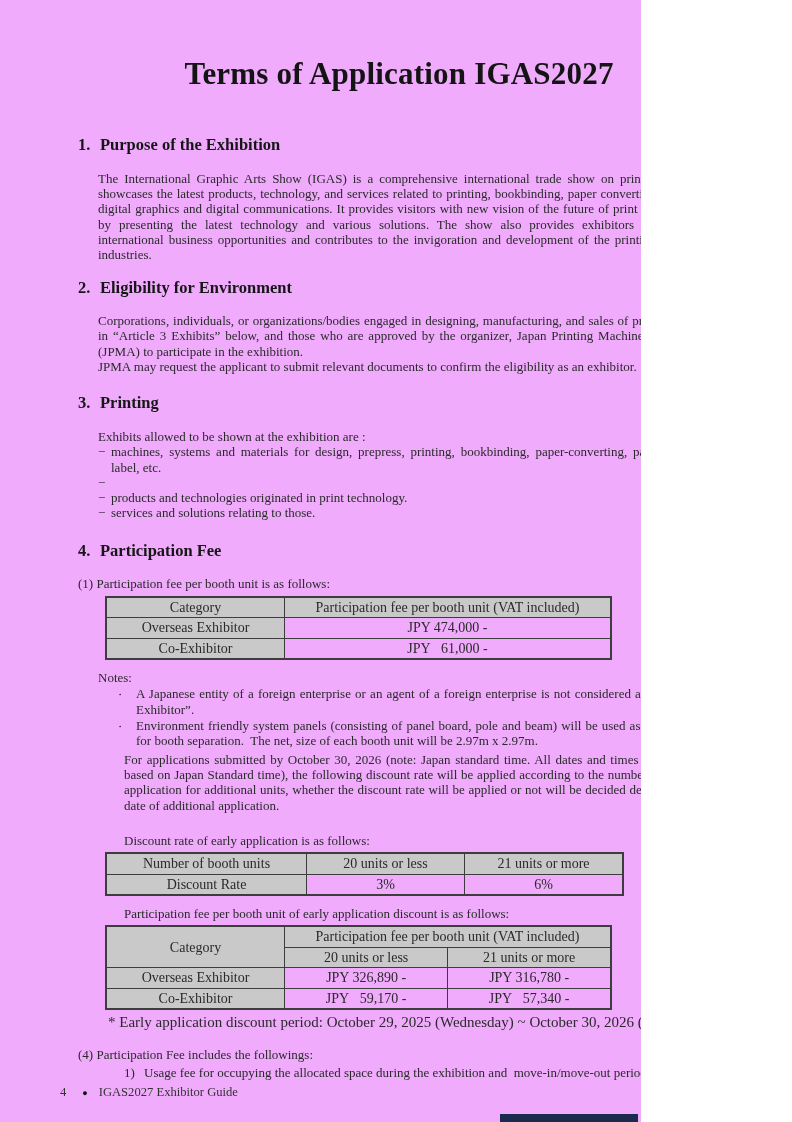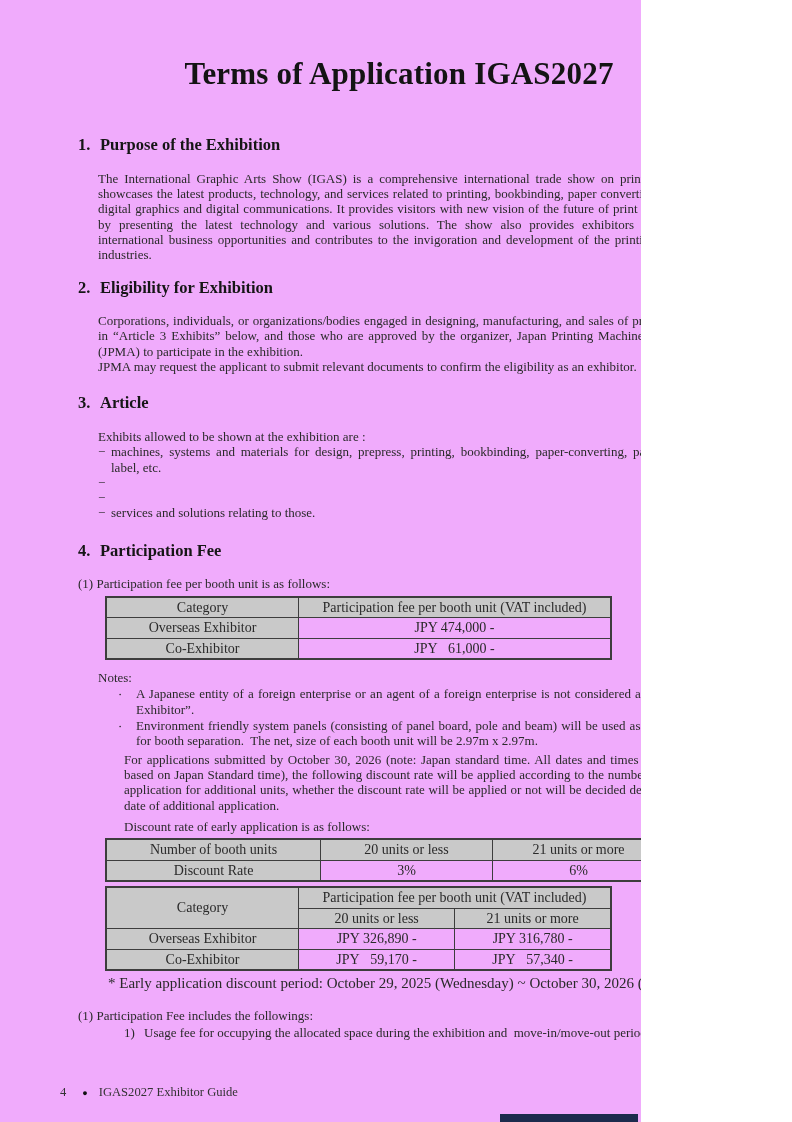--- a/index.html
+++ b/index.html
@@ -26,21 +26,21 @@
   .indent3{margin-left:46px;}  
   .mt-body{margin-top:15px;}
   .exhibit-item{display:flex;}
   .dash{flex:0 0 13px;}
   .note-row{display:flex;margin-left:37px;margin-top:1px;}
   .note-bullet{flex:0 0 13px;font-size:10px;line-height:15.3px;text-align:left;padding-top:1px;}
   .note-text{flex:1;text-align:justify;margin-left:8px;}
   table{border-collapse:collapse;table-layout:fixed;margin-left:27px;
     font-size:14px;color:#2a2a2a;border:2px solid #3d3d3d;}
   td,th{border:1.5px solid #3d3d3d;font-weight:400;text-align:center;
-    height:19.5px;padding:0 18px;line-height:1.1;}
+    height:19.5px;padding:0 11px;line-height:1.1;}
   .gray{background:#c9c9c9;}
   .t1{width:507px;margin-top:4px;}
   .t1 .c1{width:155px;}
   .t2{width:447px;margin-top:4px;}
   .t2 .c1{width:177px;}
   .t2 .c2{width:135px;}
   .t2 .c3{width:135px;}
   .t3{width:507px;margin-top:4px;}
   .t3 .c1{width:155px;}
   .t3 .c2{width:175px;}
@@ -63,39 +63,40 @@
     <h1 class="title">Terms of Application IGAS2027</h1>
 
     <div class="sec-heading h-s1">
       <span class="sec-num">1.</span>
       <span>Purpose of the Exhibition</span>
     </div>
     <p class="body just indent1 mt-body">The International Graphic Arts Show (IGAS) is a comprehensive international trade show on print media which showcases the latest products, technology, and services related to printing, bookbinding, paper converting, packaging, digital graphics and digital communications. It provides visitors with new vision of the future of print media industry by presenting the latest technology and various solutions. The show also provides exhibitors with excellent international business opportunities and contributes to the invigoration and development of the printing and related industries.</p>
 
     <div class="sec-heading h-s2">
       <span class="sec-num">2.</span>
-      <span>Eligibility for Exhibition</span>
+      <span>Eligibility for Environment</span>
     </div>
     <p class="body just indent1 mt-body">Corporations, individuals, or organizations/bodies engaged in designing, manufacturing, and sales of products defined in “Article 3 Exhibits” below, and those who are approved by the organizer, Japan Printing Machinery Association (JPMA) to participate in the exhibition.</p>
     <p class="body just indent1">JPMA may request the applicant to submit relevant documents to confirm the eligibility as an exhibitor.</p>
 
     <div class="sec-heading h-s3">
       <span class="sec-num">3.</span>
-      <span>Article</span>
+      <span>Printing</span>
     </div>
     <p class="body indent1 mt-body">Exhibits allowed to be shown at the exhibition are :</p>
     <div class="body indent1 exhibit-item">
       <span class="dash">−</span>
       <span class="just">machines, systems and materials for design, prepress, printing, bookbinding, paper-converting, packaging, seal-label, etc.</span>
     </div>
     <div class="body indent1 exhibit-item">
       <span class="dash">−</span>
     </div>
     <div class="body indent1 exhibit-item">
       <span class="dash">−</span>
+      <span>products and technologies originated in print technology.</span>
     </div>
     <div class="body indent1 exhibit-item">
       <span class="dash">−</span>
       <span>services and solutions relating to those.</span>
     </div>
 
     <div class="sec-heading h-s4">
       <span class="sec-num">4.</span>
       <span>Participation Fee</span>
     </div>
@@ -123,37 +124,38 @@
     <div class="body note-row">
       <span class="note-bullet">・</span>
       <span class="note-text">A Japanese entity of a foreign enterprise or an agent of a foreign enterprise is not considered as an “Overseas Exhibitor”.</span>
     </div>
     <div class="body note-row">
       <span class="note-bullet">・</span>
       <span class="note-text">Environment friendly system panels (consisting of panel board, pole and beam) will be used as partition walls for booth separation.&nbsp; The net, size of each booth unit will be 2.97m x 2.97m.</span>
     </div>
 
     <p class="body just indent3" style="margin-top:3px;">For applications submitted by October 30, 2026 (note: Japan standard time. All dates and times hereinafter are based on Japan Standard time), the following discount rate will be applied according to the number of units.&nbsp; For application for additional units, whether the discount rate will be applied or not will be decided depending on the date of additional application.</p>
-    <p class="body indent3" style="margin-top:6px;">Discount rate of early application is as follows:</p>
+    <p class="body indent3" style="margin-top:20px;">Discount rate of early application is as follows:</p>
 
     <table class="t2">
       <tbody>
           <tr>
         <th class="c1 gray">Number of booth units</th>
         <th class="c2 gray">20 units or less</th>
         <th class="c3 gray">21 units or more</th>
       </tr>
       <tr>
         <td class="c1 gray">Discount Rate</td>
         <td class="c2">3%</td>
         <td class="c3">6%</td>
       </tr>
     </tbody>
       </table>
 
+    <p class="body indent3" style="margin-top:10px;">Participation fee per booth unit of early application discount is as follows:</p>
 
     <table class="t3">
       <tbody>
           <tr>
         <th class="c1 gray" rowspan="2">Category</th>
         <th class="gray" colspan="2">Participation fee per booth unit (VAT included)</th>
       </tr>
       <tr>
         <th class="c2 gray">20 units or less</th>
         <th class="c3 gray">21 units or more</th>
@@ -166,21 +168,21 @@
       <tr>
         <td class="c1 gray">Co-Exhibitor</td>
         <td class="c2">JPY&nbsp;&nbsp;&nbsp;59,170 -</td>
         <td class="c3">JPY&nbsp;&nbsp;&nbsp;57,340 -</td>
       </tr>
     </tbody>
       </table>
 
     <p class="footnote" style="margin:4px 0 0 30px;">* Early application discount period: October 29, 2025 (Wednesday) ~ October 30, 2026 (Friday)</p>
 
-    <p class="body indent2" style="margin-top:16px;">(1) Participation Fee includes the followings:</p>
+    <p class="body indent2" style="margin-top:16px;">(4) Participation Fee includes the followings:</p>
     <div class="body sub-item">
       <span class="sub-marker">1)</span>
       <span>Usage fee for occupying the allocated space during the exhibition and&nbsp; move-in/move-out periods.</span>
     </div>
 
   </div>
 
   <div class="page-footer">
     <span class="page-num">4</span>
     <span class="footer-dot">●</span>

